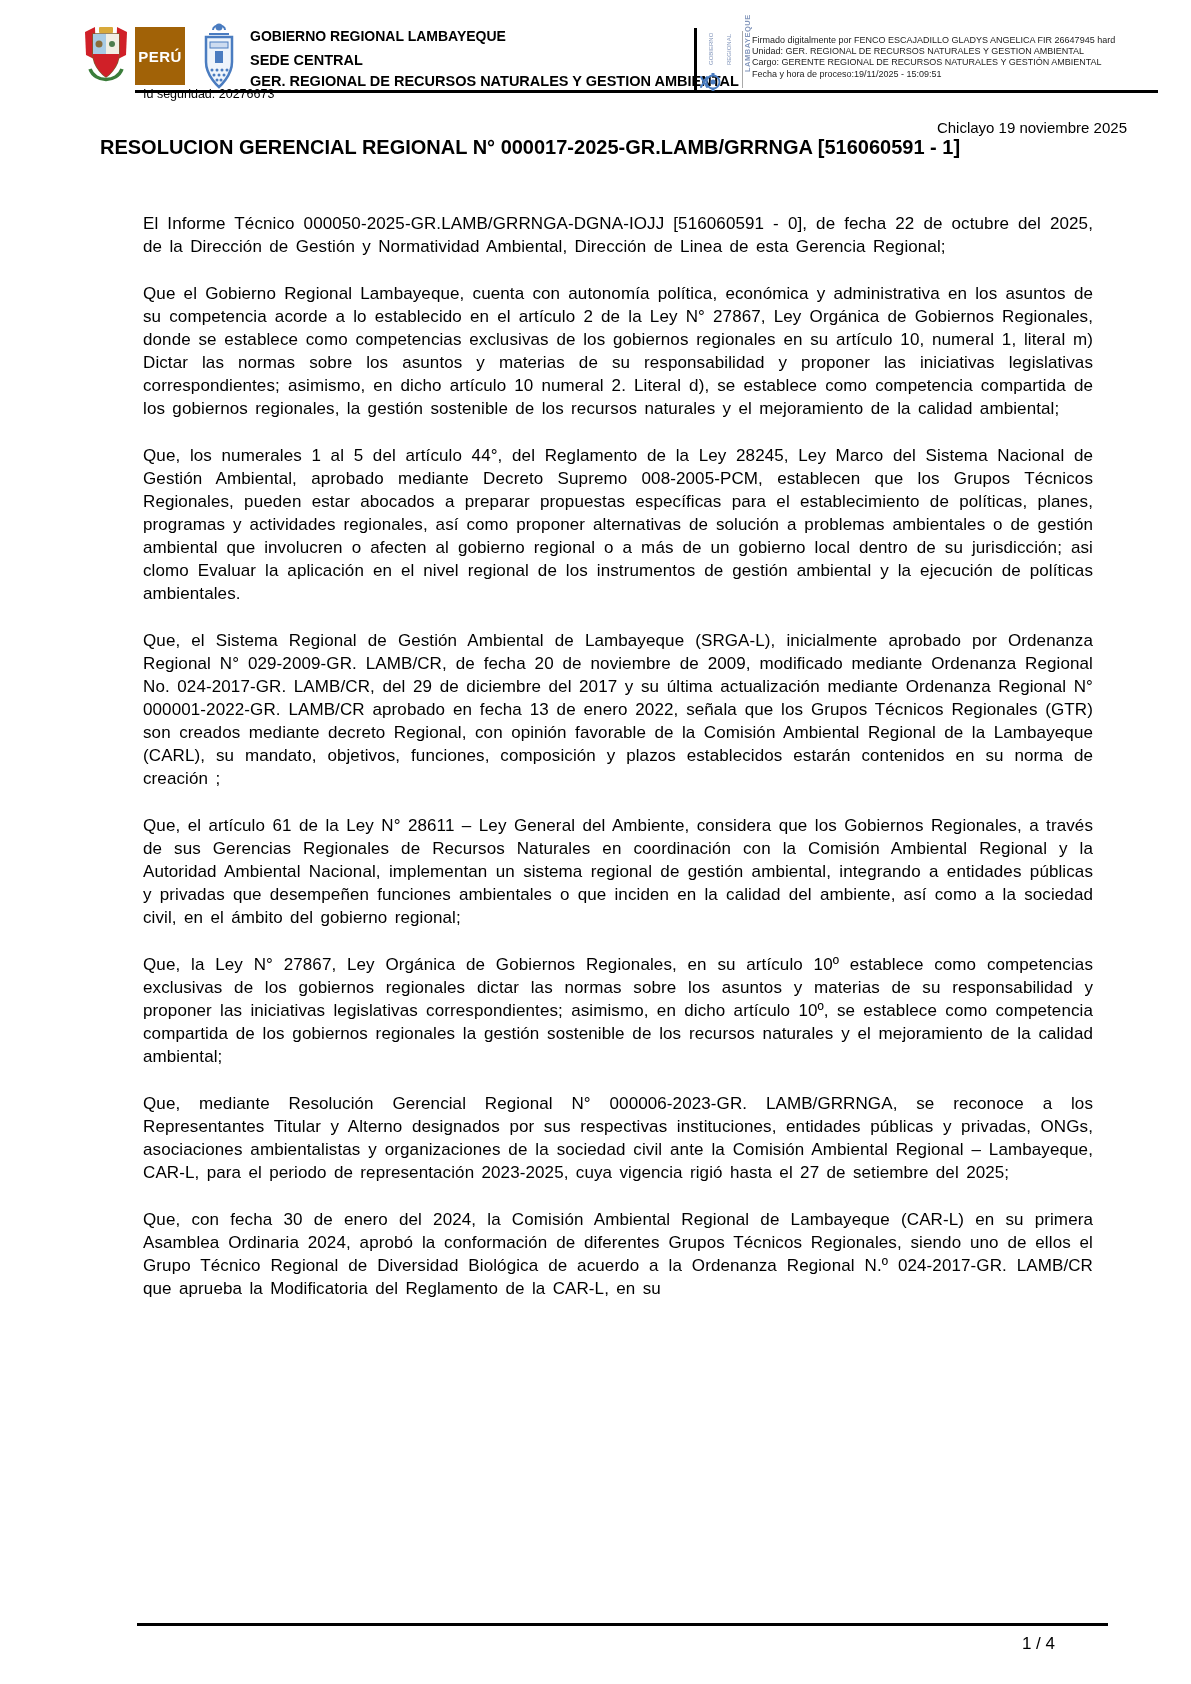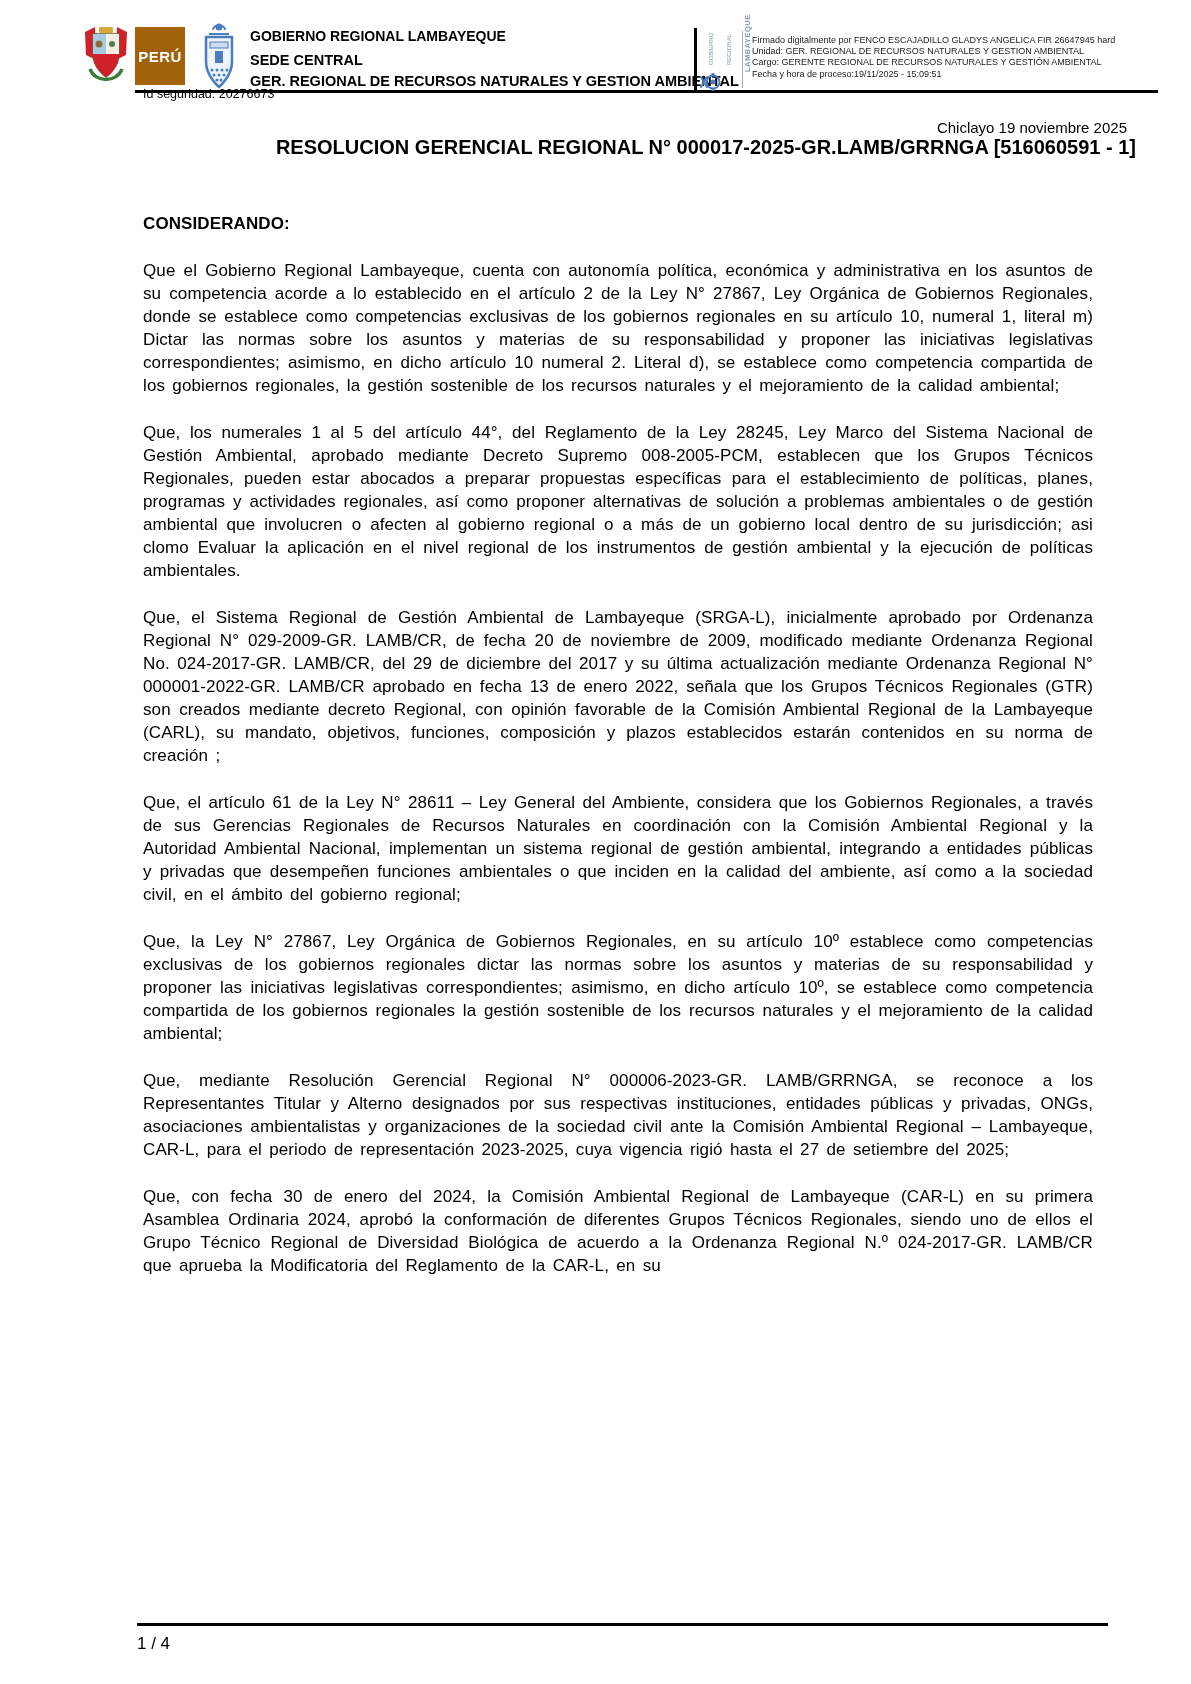--- a/index.html
+++ b/index.html
@@ -42,35 +42,35 @@
   .stamp-text .s1 { font-size: 6px; }
   .stamp-text .s2 { font-size: 7.5px; font-weight: bold; letter-spacing: .5px; }
   .stamp-icon    { position: absolute; left: 699px; top: 72px; width: 22px; height: 20px; }
   .sig-thinline  { position: absolute; left: 742px; top: 31px; width: 1px; height: 57px; background: #aaa; }
   .sig-text      { position: absolute; left: 752px; top: 35px; width: 420px;
                    font-size: 9px; line-height: 11.2px; color: #1c1c1c; }
 
   
   .motto      { position: absolute; left: 143px; top: 104px; width: 950px; text-align: center; font-size: 14px; }
   .place-date { position: absolute; left: 143px; top: 119px; width: 984px; text-align: right; font-size: 15px; }
-  .doc-title  { position: absolute; left: 100px; top: 136px; width: 1036px; text-align: right;
+  .doc-title  { position: absolute; left: 100px; top: 136px; width: 1036px; text-align: left;
                 font-size: 20px; font-weight: bold; }
 
   
   .doc-body {
     position: absolute; left: 143px; top: 188px; width: 950px;
     font-size: 17px; line-height: 23px;
     text-align: justify; letter-spacing: 0.1px; word-spacing: 2.5px;
   }
   .doc-body .label { font-weight: bold; text-align: left; }
   .doc-body p { margin-top: 24px; }
 
   
   .footer-rule { position: absolute; left: 137px; top: 1623px; width: 971px; height: 3px; background: #000; }
-  .page-number { position: absolute; left: 137px; top: 1634px; width: 918px; text-align: left; font-size: 17px; }
+  .page-number { position: absolute; left: 137px; top: 1634px; width: 918px; text-align: right; font-size: 17px; }
 </style>
 </head>
 <body>
 
 <div class="page">
 
   <svg class="coat-peru" viewBox="0 0 48 64" aria-hidden="true">
     <path d="M3 8 L13 3 L14 36 L4 31 Z" fill="#d02028"></path>
     <path d="M45 8 L35 3 L34 36 L44 31 Z" fill="#d02028"></path>
     <rect x="17" y="3" width="14" height="6" rx="1" fill="#d8a93a"></rect>
@@ -131,21 +131,21 @@
     <div>Firmado digitalmente  por FENCO ESCAJADILLO GLADYS ANGELICA FIR 26647945 hard</div>
     <div>Unidad: GER. REGIONAL DE RECURSOS NATURALES Y GESTION AMBIENTAL</div>
     <div>Cargo: GERENTE REGIONAL DE RECURSOS NATURALES Y GESTIÓN AMBIENTAL</div>
     <div>Fecha y hora de proceso:19/11/2025 - 15:09:51</div>
   </div>
 
   <div class="place-date">Chiclayo 19 noviembre 2025</div>
   <div class="doc-title">RESOLUCION GERENCIAL REGIONAL N° 000017-2025-GR.LAMB/GRRNGA [516060591 - 1]</div>
 
   <div class="doc-body">
-    <p class="label">CONSIDERANDO:</p>
+    <p>El Informe Técnico 000050-2025-GR.LAMB/GRRNGA-DGNA-IOJJ [516060591 - 0], de fecha 22 de octubre del 2025, de la Dirección de Gestión y Normatividad Ambiental, Dirección de Linea de esta Gerencia Regional;</p>
     <p>Que el Gobierno Regional Lambayeque, cuenta con autonomía política, económica y administrativa en los asuntos de su competencia acorde a lo establecido en el artículo 2 de la Ley N° 27867, Ley Orgánica de Gobiernos Regionales, donde se establece como competencias exclusivas de los gobiernos regionales en su artículo 10, numeral 1, literal m) Dictar las normas sobre los asuntos y materias de su responsabilidad y proponer las iniciativas legislativas correspondientes; asimismo, en dicho artículo 10 numeral 2. Literal d), se establece como competencia compartida de los gobiernos regionales, la gestión sostenible de los recursos naturales y el mejoramiento de la calidad ambiental;</p>
     <p>Que, los numerales 1 al 5 del artículo 44°, del Reglamento de la Ley 28245, Ley Marco del Sistema Nacional de Gestión Ambiental, aprobado mediante Decreto Supremo 008-2005-PCM, establecen que los Grupos Técnicos Regionales, pueden estar abocados a preparar propuestas específicas para el establecimiento de políticas, planes, programas y actividades regionales, así como proponer alternativas de solución a problemas ambientales o de gestión ambiental que involucren o afecten al gobierno regional o a más de un gobierno local dentro de su jurisdicción; asi clomo Evaluar la aplicación en el nivel regional de los instrumentos de gestión ambiental y la ejecución de políticas ambientales.</p>
     <p>Que, el Sistema Regional de Gestión Ambiental de Lambayeque (SRGA-L), inicialmente aprobado por Ordenanza Regional N° 029-2009-GR. LAMB/CR, de fecha 20 de noviembre de 2009, modificado mediante Ordenanza Regional No. 024-2017-GR. LAMB/CR, del 29 de diciembre del 2017 y su última actualización mediante Ordenanza Regional N° 000001-2022-GR. LAMB/CR aprobado en fecha 13 de enero 2022, señala que los Grupos Técnicos Regionales (GTR) son creados mediante decreto Regional, con opinión favorable de la Comisión Ambiental Regional de la Lambayeque (CARL), su mandato, objetivos, funciones, composición y plazos establecidos estarán contenidos en su norma de creación ;</p>
     <p>Que, el artículo 61 de la Ley N° 28611 – Ley General del Ambiente, considera que los Gobiernos Regionales, a través de sus Gerencias Regionales de Recursos Naturales en coordinación con la Comisión Ambiental Regional y la Autoridad Ambiental Nacional, implementan un sistema regional de gestión ambiental, integrando a entidades públicas y privadas que desempeñen funciones ambientales o que inciden en la calidad del ambiente, así como a la sociedad civil, en el ámbito del gobierno regional;</p>
     <p>Que, la Ley N° 27867, Ley Orgánica de Gobiernos Regionales, en su artículo 10º establece como competencias exclusivas de los gobiernos regionales dictar las normas sobre los asuntos y materias de su responsabilidad y proponer las iniciativas legislativas correspondientes; asimismo, en dicho artículo 10º, se establece como competencia compartida de los gobiernos regionales la gestión sostenible de los recursos naturales y el mejoramiento de la calidad ambiental;</p>
     <p>Que, mediante Resolución Gerencial Regional N° 000006-2023-GR. LAMB/GRRNGA, se reconoce a los Representantes Titular y Alterno designados por sus respectivas instituciones, entidades públicas y privadas, ONGs, asociaciones ambientalistas y organizaciones de la sociedad civil ante la Comisión Ambiental Regional – Lambayeque, CAR-L, para el periodo de representación 2023-2025, cuya vigencia rigió hasta el 27 de setiembre del 2025;</p>
     <p>Que, con fecha 30 de enero del 2024, la Comisión Ambiental Regional de Lambayeque (CAR-L) en su primera Asamblea Ordinaria 2024, aprobó la conformación de diferentes Grupos Técnicos Regionales, siendo uno de ellos el Grupo Técnico Regional de Diversidad Biológica de acuerdo a la Ordenanza Regional N.º 024-2017-GR. LAMB/CR que aprueba la Modificatoria del Reglamento de la CAR-L, en su</p>
   </div>
 
   <div class="footer-rule"></div>

